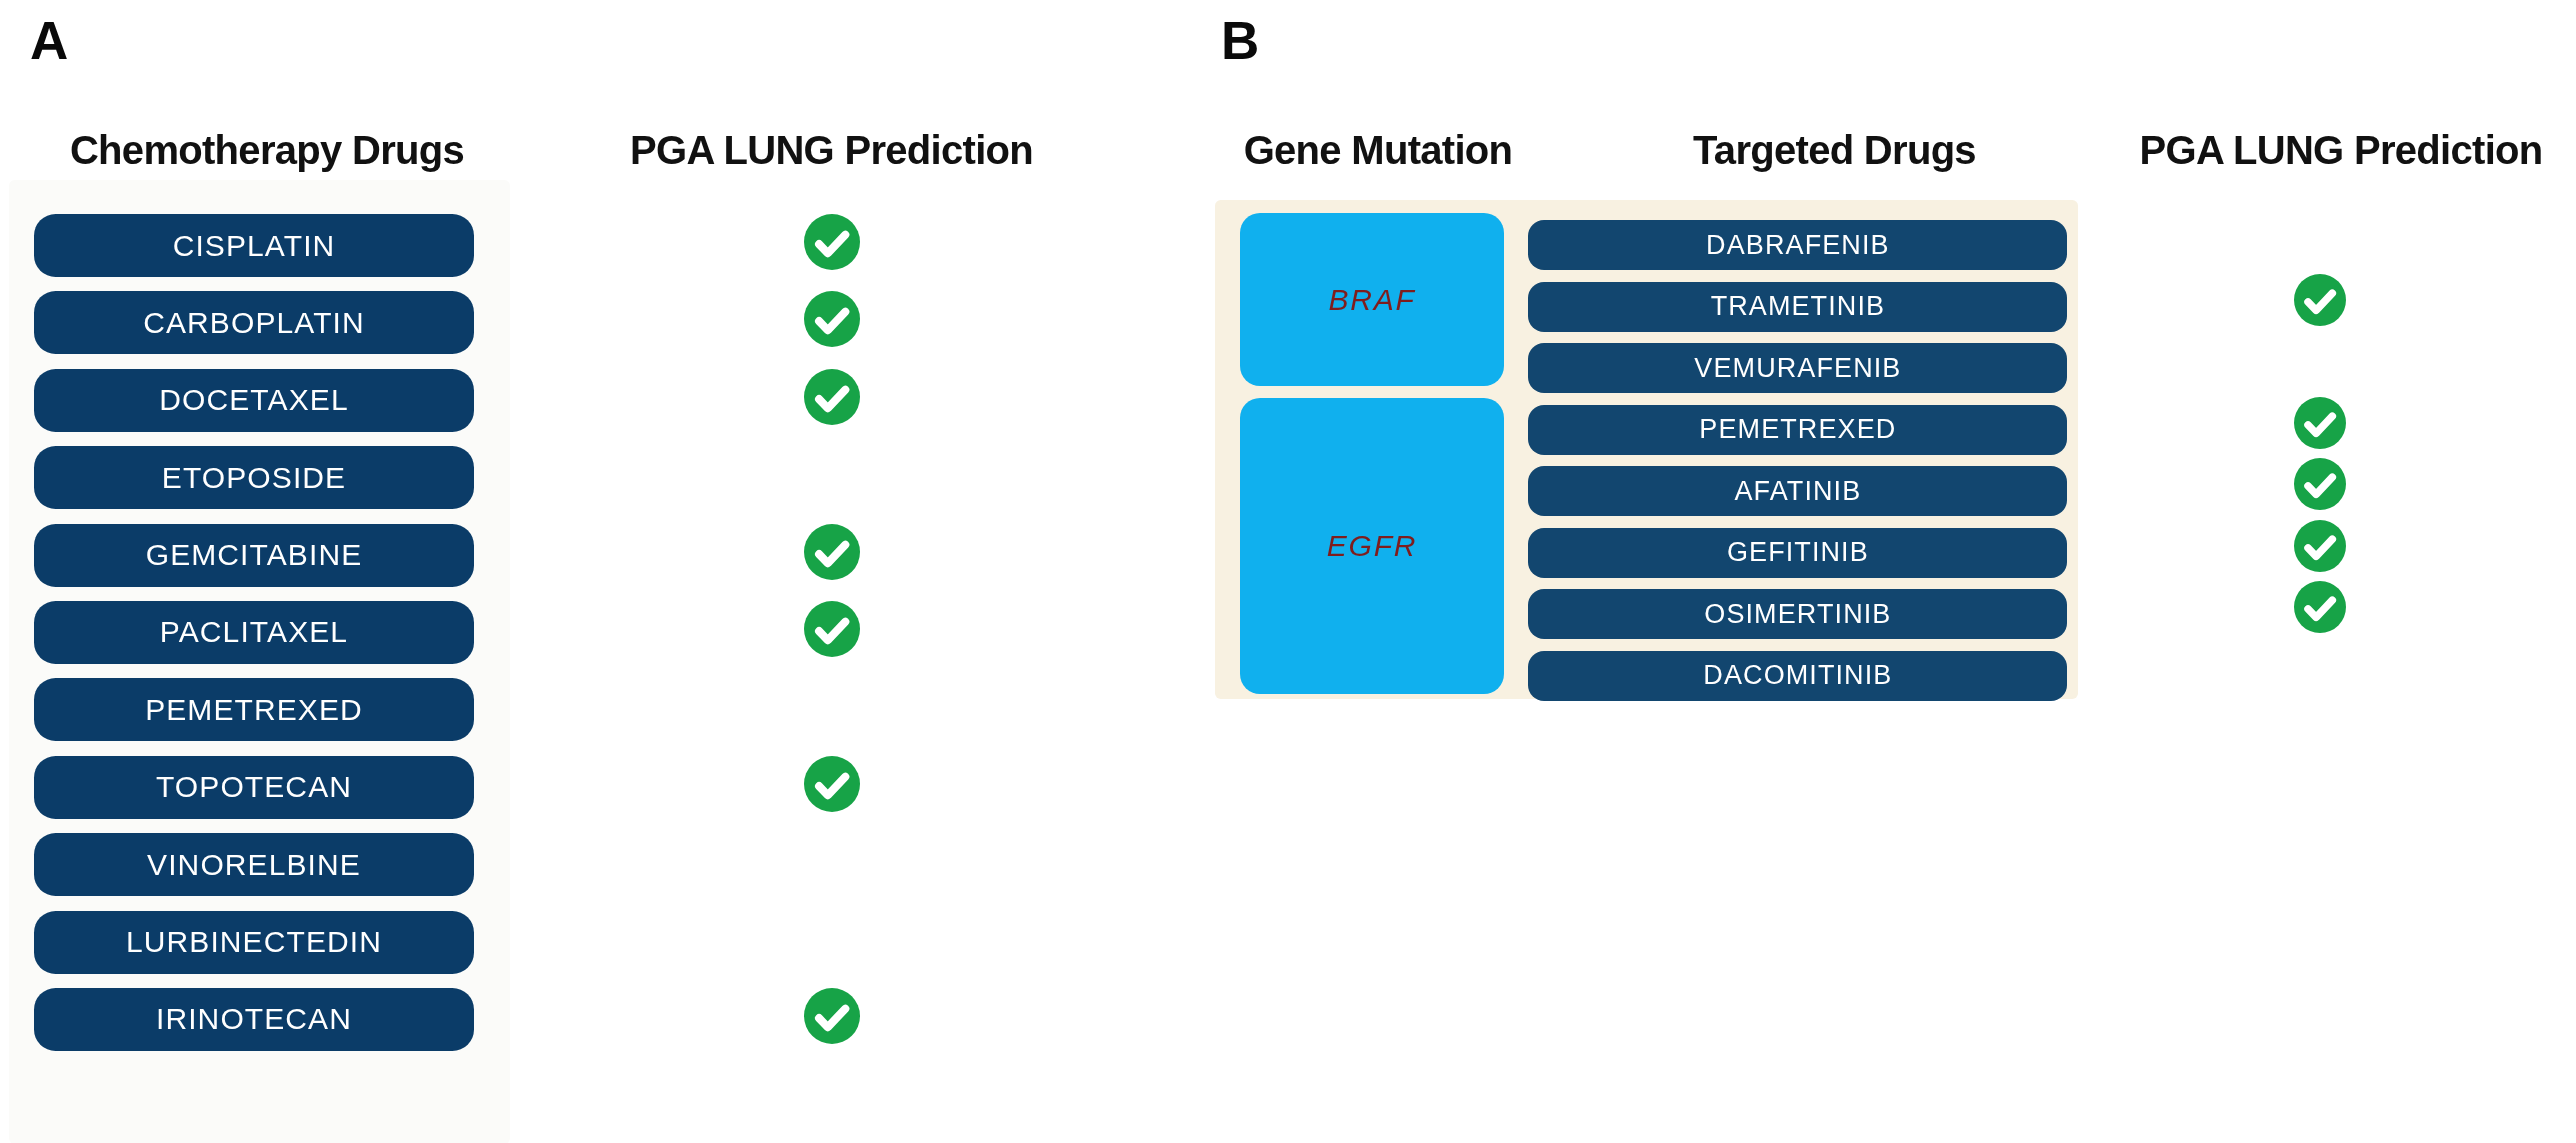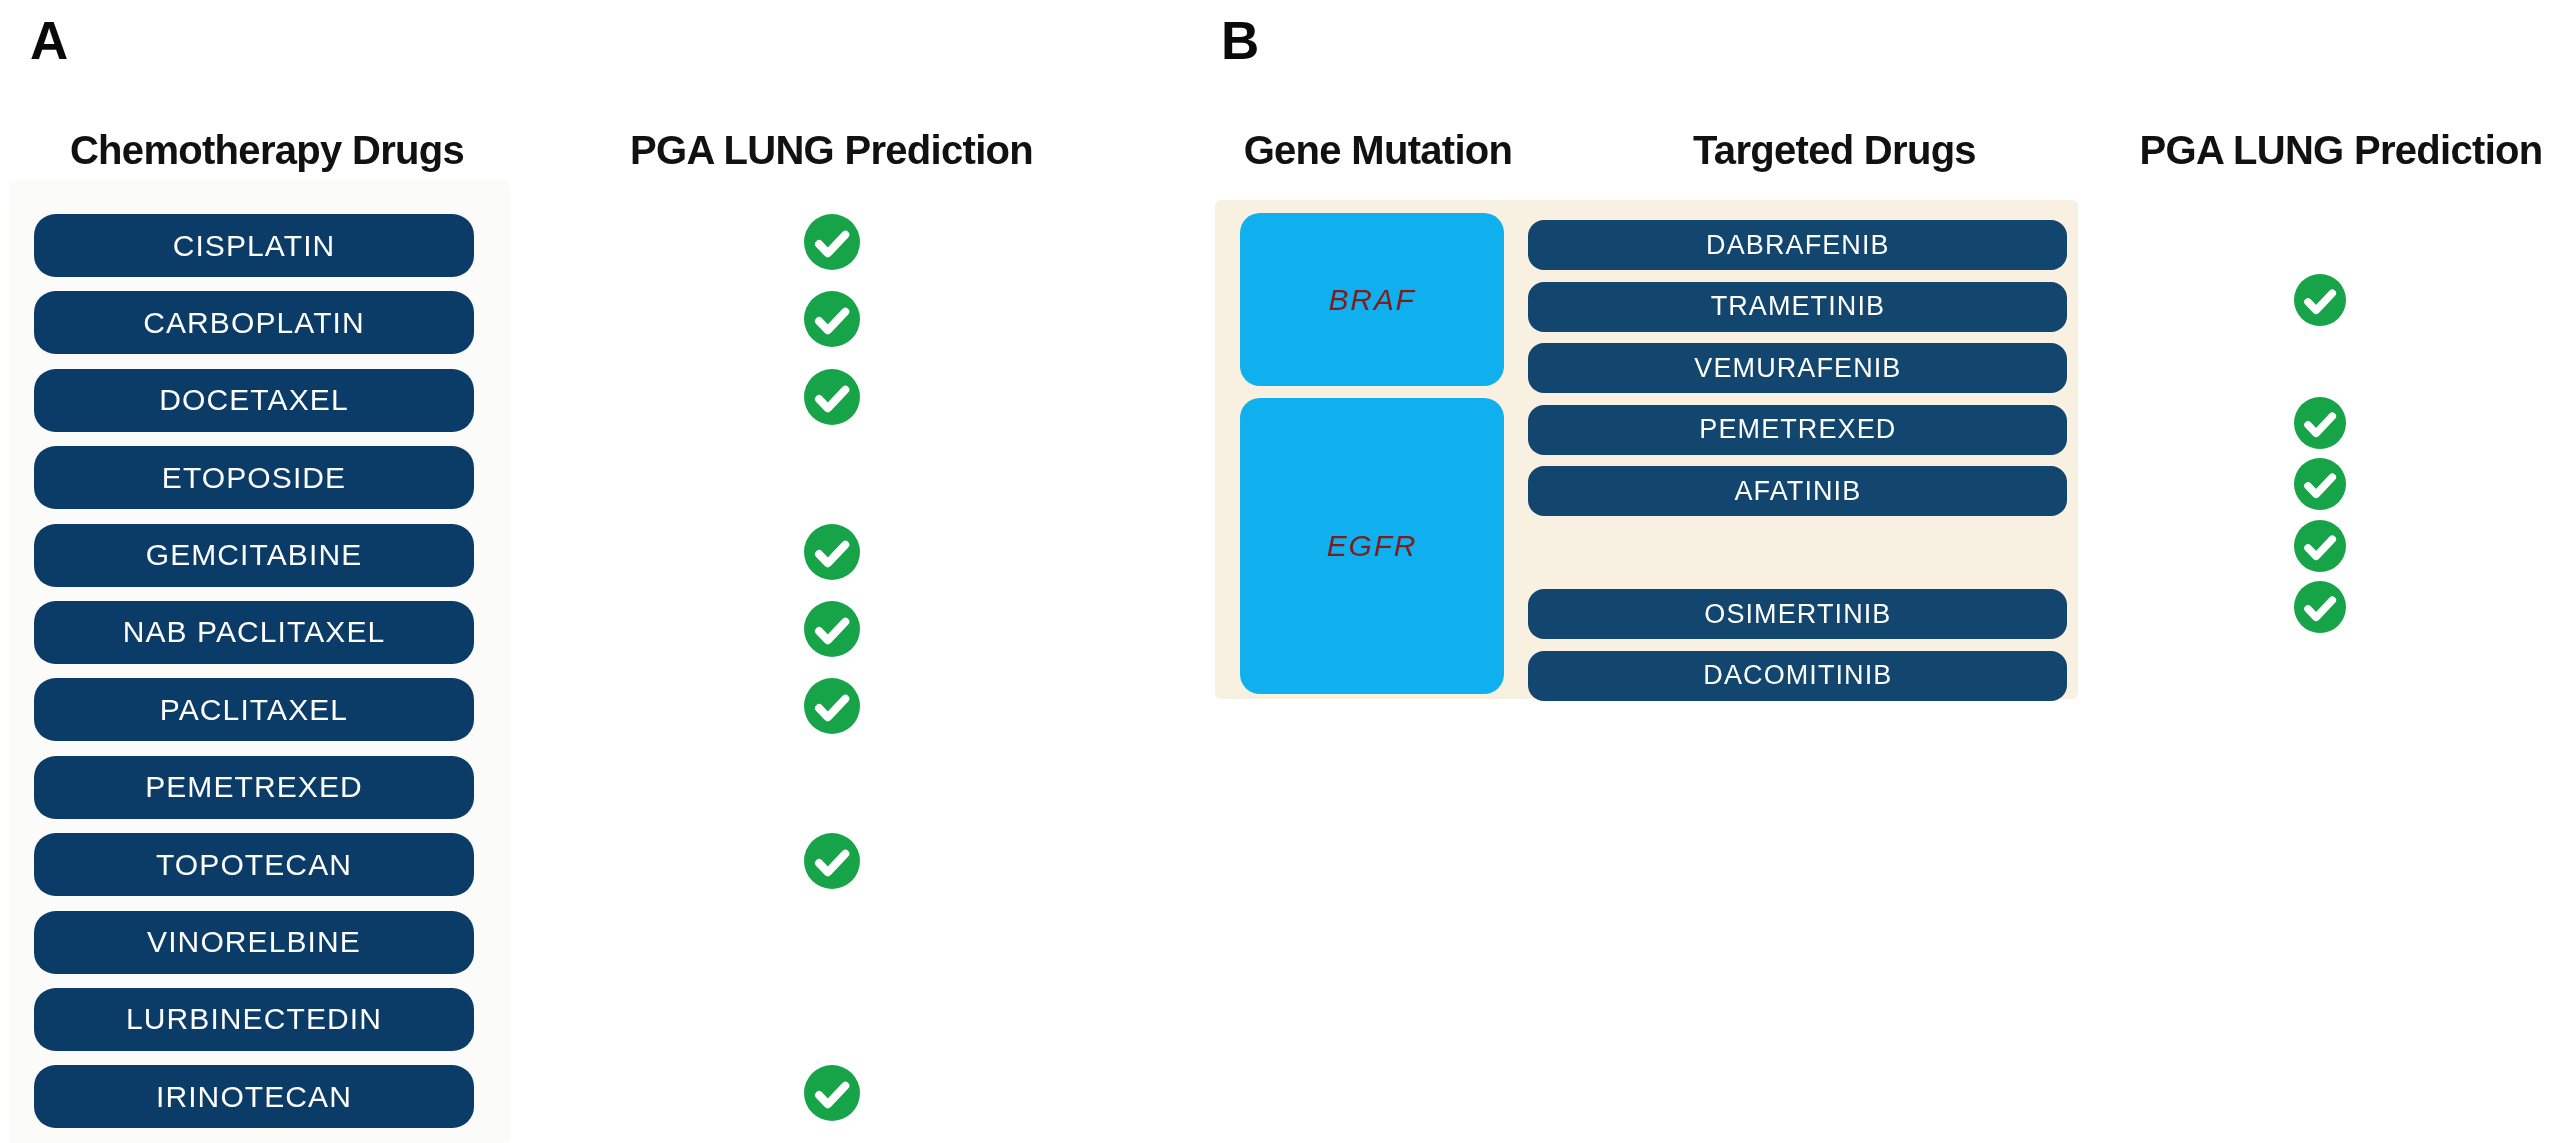--- a/index.html
+++ b/index.html
@@ -114,32 +114,20 @@
         </span>
       </div>
     </div>
     <div class="row-a">
       <div class="pill pill-a">ETOPOSIDE</div>
       <div></div>
       <div class="check-slot slot-a"></div>
     </div>
     <div class="row-a">
       <div class="pill pill-a">GEMCITABINE</div>
-      <div></div>
-      <div class="check-slot slot-a">
-        <span style="display: flex;">
-          <svg viewBox="0 0 32 32" style="width: inherit;">
-            <circle cx="16" cy="16" r="16" fill="var(--green,#17a347)"></circle>
-            <path d="M8.6 17.2l5 5.2 10-10.6" fill="none" stroke="#ffffff" stroke-width="4.6" stroke-linecap="round" stroke-linejoin="round"></path>
-          </svg>
-        </span>
-      </div>
-    </div>
-    <div class="row-a">
-      <div class="pill pill-a">NAB PACLITAXEL</div>
       <div></div>
       <div class="check-slot slot-a">
         <span style="display: flex;">
           <svg viewBox="0 0 32 32" style="width: inherit;">
             <circle cx="16" cy="16" r="16" fill="var(--green,#17a347)"></circle>
             <path d="M8.6 17.2l5 5.2 10-10.6" fill="none" stroke="#ffffff" stroke-width="4.6" stroke-linecap="round" stroke-linejoin="round"></path>
           </svg>
         </span>
       </div>
     </div>
@@ -202,20 +190,21 @@
 <div class="col-header" id="b-header3">PGA LUNG Prediction</div>
 <div id="b-card">
   <div id="b-grid">
       <div class="gene-box" style="grid-area: 1 / 1 / span 3;">BRAF</div>
       <div class="pill pill-b" style="grid-area: 1 / 2;">DABRAFENIB</div>
       <div class="pill pill-b" style="grid-area: 2 / 2;">TRAMETINIB</div>
       <div class="pill pill-b" style="grid-area: 3 / 2;">VEMURAFENIB</div>
       <div class="gene-box" style="grid-area: 4 / 1 / span 5;">EGFR</div>
       <div class="pill pill-b" style="grid-area: 4 / 2;">PEMETREXED</div>
       <div class="pill pill-b" style="grid-area: 5 / 2;">AFATINIB</div>
+      <div class="pill pill-b" style="grid-area: 6 / 2;">GEFITINIB</div>
       <div class="pill pill-b" style="grid-area: 7 / 2;">OSIMERTINIB</div>
       <div class="pill pill-b" style="grid-area: 8 / 2;">DACOMITINIB</div>
     </div>
 </div>
 <div id="b-checks">
     <div class="check-slot slot-b"></div>
     <div class="check-slot slot-b">
       <span style="display: flex;">
         <svg viewBox="0 0 32 32" style="width: inherit;">
           <circle cx="16" cy="16" r="16" fill="var(--green,#17a347)"></circle>

